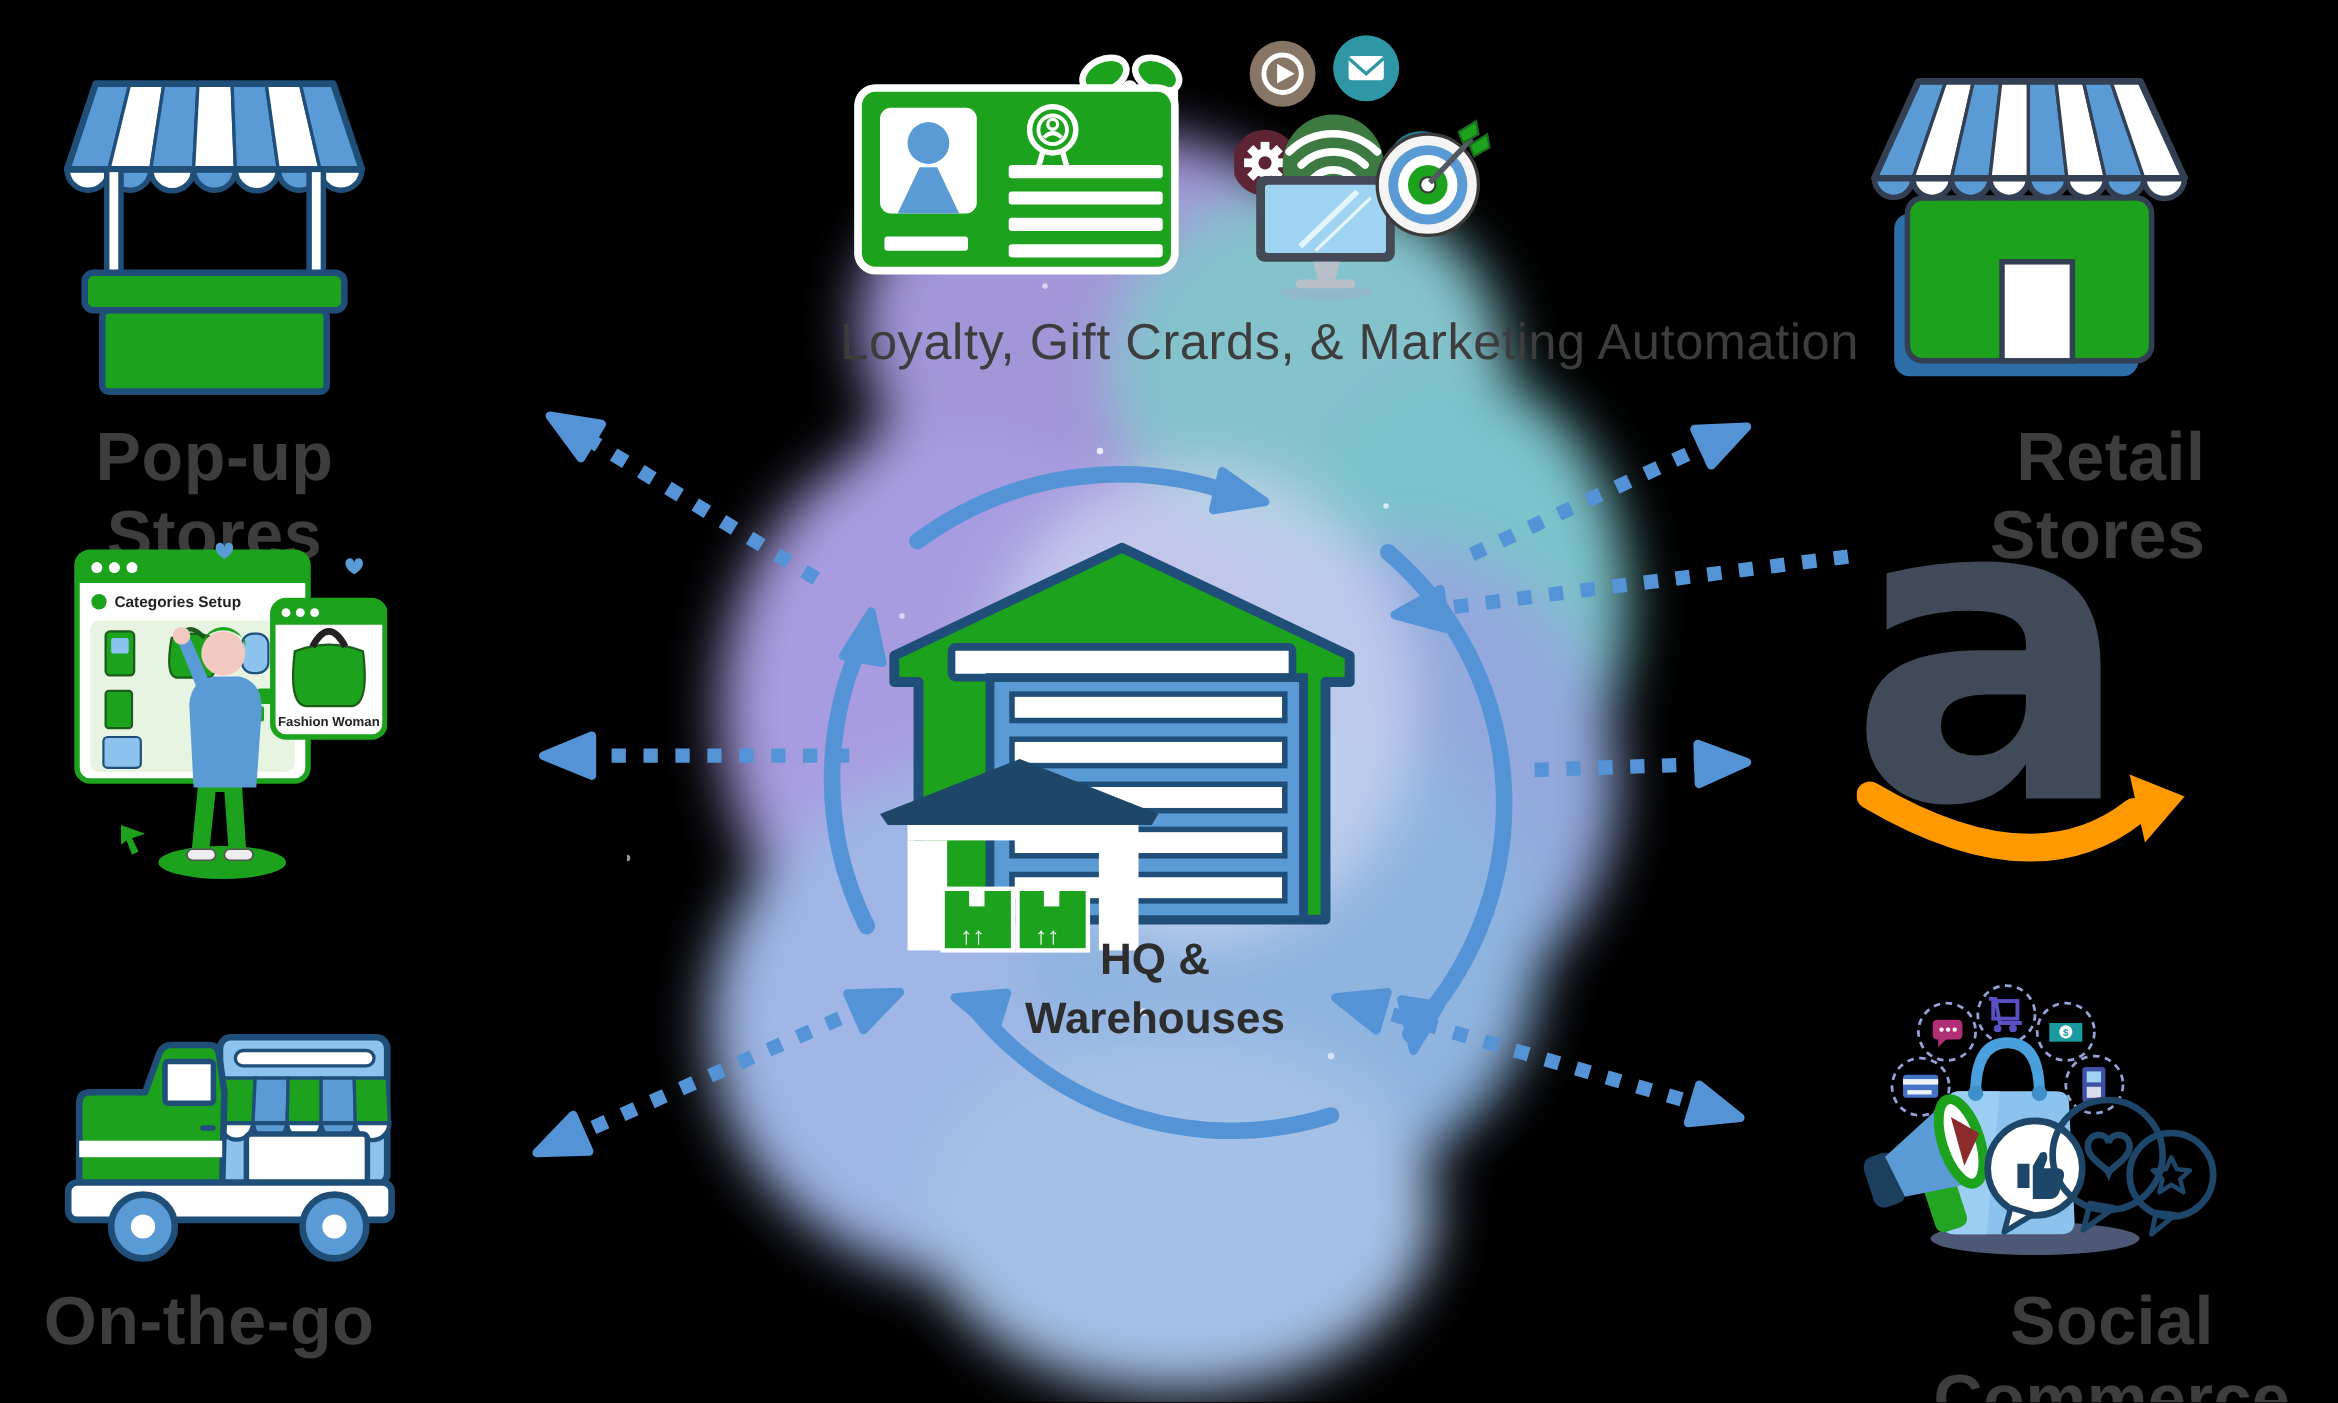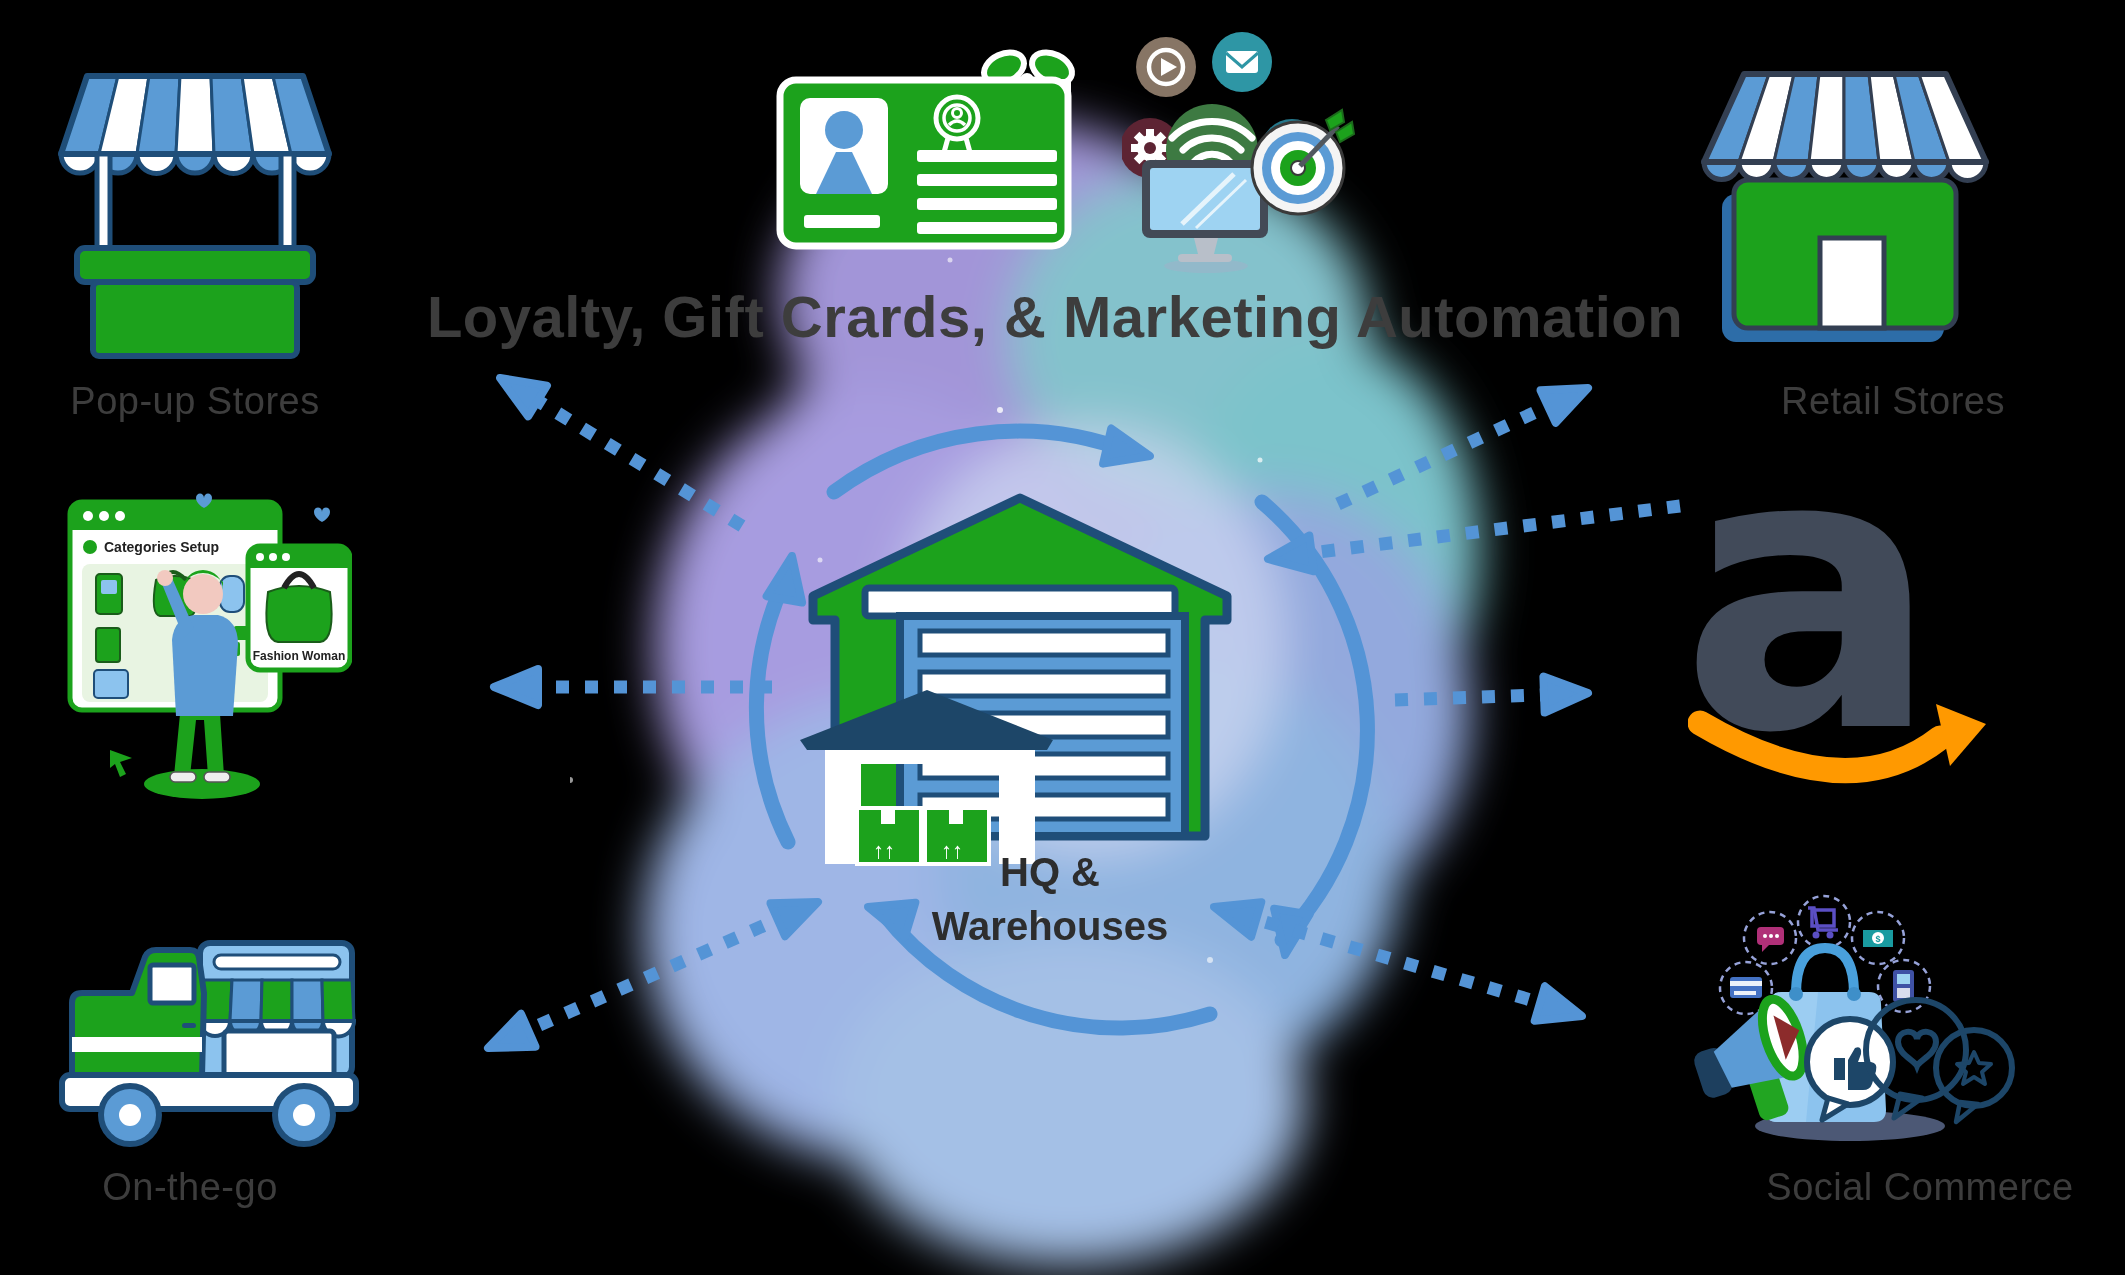--- a/index.html
+++ b/index.html
@@ -1,22 +1,22 @@
 <!DOCTYPE html>
 <html style="--green: #1ca21c; --blue: #5b9bd5; --lightblue: #8cc3ee; --navy: #1f4e79; --deepnavy: #1d4668; --arrow: #5494d6; --textdark: #3d3d3d; --amazondark: #414a59; --orange: #ff9900; --maroon: #5d2433; --taupe: #877565; --teal: #2e96a5; --forest: #3d7a42; --magenta: #b03078; --violet: #5b4fc4; --splashpurple: #a096d8; --splashblue: #8fb4e0; --splashteal: #84c2cc; --splashsteel: #a4c0e6;"><head>
 <meta charset="utf-8">
 <style>
   html,body{margin:0;padding:0;background:#000;}
   #canvas{position:relative;width:2125px;height:1275px;background:#000;overflow:hidden;
           font-family:"Liberation Sans", sans-serif;}
   .abs{position:absolute;}
-  .label{position:absolute;font-weight:normal;font-size:38px;color:var(--textdark);
+  .label{position:absolute;font-weight:bold;font-size:62px;color:var(--textdark);
          text-align:center;letter-spacing:.5px;}
-  #title{position:absolute;left:420px;top:283px;width:1270px;text-align:center;
-         font-weight:bold;font-size:58px;color:var(--textdark);letter-spacing:.5px;z-index:6;}
+  #title{position:absolute;left:420px;top:283px;width:1270px;text-align:right;
+         font-weight:normal;font-size:46px;color:var(--textdark);letter-spacing:.5px;z-index:6;}
   #hq{position:absolute;left:845px;top:845px;width:410px;text-align:center;z-index:5;
       font-weight:bold;font-size:40px;line-height:1.35;color:#2d2d2d;}
   svg{display:block;}
   .f-green{fill:var(--green);} .f-blue{fill:var(--blue);} .f-lblue{fill:var(--lightblue);}
   .f-white{fill:#fff;} .f-navy{fill:var(--navy);}
   .s-navy{stroke:var(--navy);} .s-white{stroke:#fff;}
   .dot{stroke:var(--arrow);stroke-width:13;fill:none;stroke-dasharray:13 16;}
   .arc{stroke:var(--arrow);stroke-width:15;fill:none;stroke-linecap:round;}
   .head{fill:var(--arrow);stroke:var(--arrow);stroke-width:8;stroke-linejoin:round;}
   .dashc{fill:none;stroke:#96a2d8;stroke-width:2.5;stroke-dasharray:6 5;}

